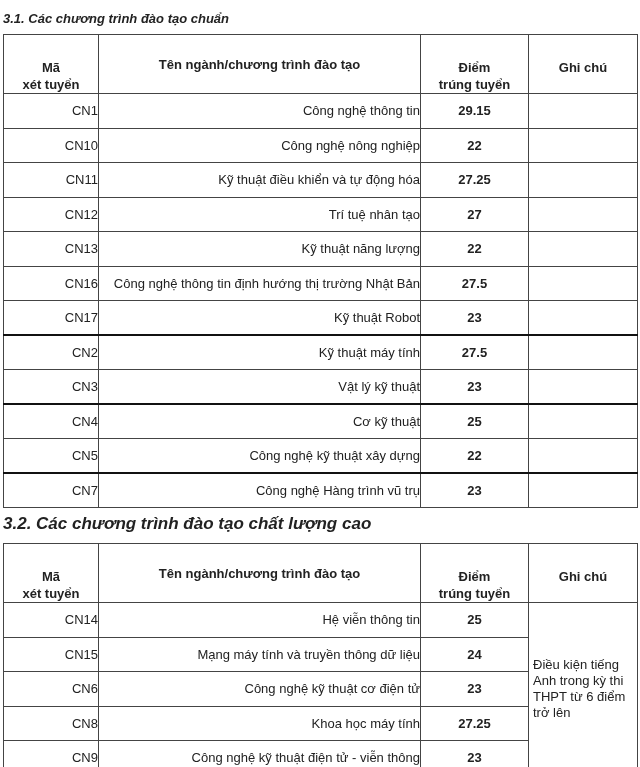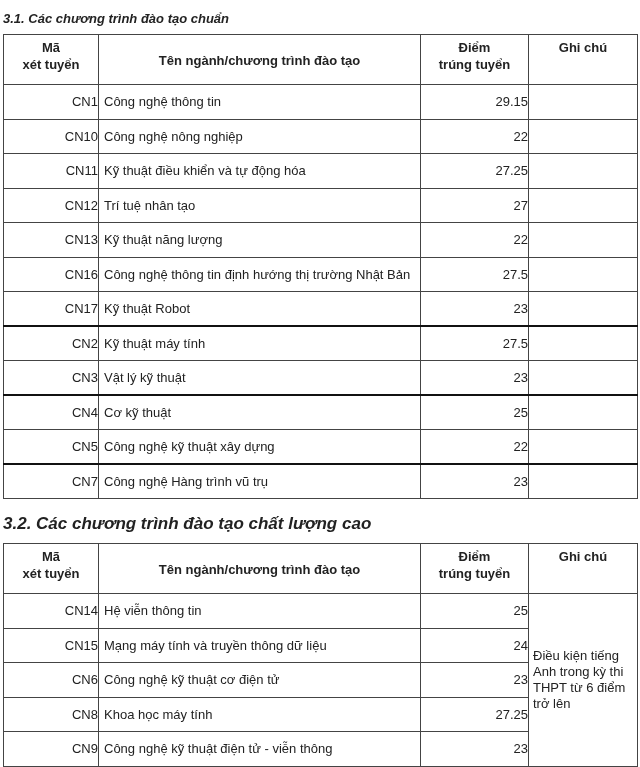--- a/index.html
+++ b/index.html
@@ -34,38 +34,39 @@
     }
     table.admission td, table.admission th {
       border: 1.5px solid #444;
       padding: 0;
       vertical-align: middle;
     }
     table.admission th {
       font-weight: bold;
       text-align: center;
       vertical-align: top;
-      padding-top: 4px;
+      padding-top: 24px;
       line-height: 17px;
       font-size: 13px;
       color: #222;
     }
     table.admission th.name-col {
       vertical-align: middle;
       padding-top: 1px;
     }
     table.admission td.code {
       text-align: right;
     }
     table.admission td.name {
-      text-align: left;
+      text-align: right;
       padding-left: 5px;
     }
     table.admission td.score {
-      text-align: right;
+      text-align: center;
+      font-weight: bold;
     }
     table.admission td.note {
       line-height: 16px;
       padding: 0 4px;
       margin-left: 35px;
     }
     .col-code { width: 95px; }
     .col-name { width: 322px; }
     .col-score { width: 108px; }
     .col-note { width: 109px; }

